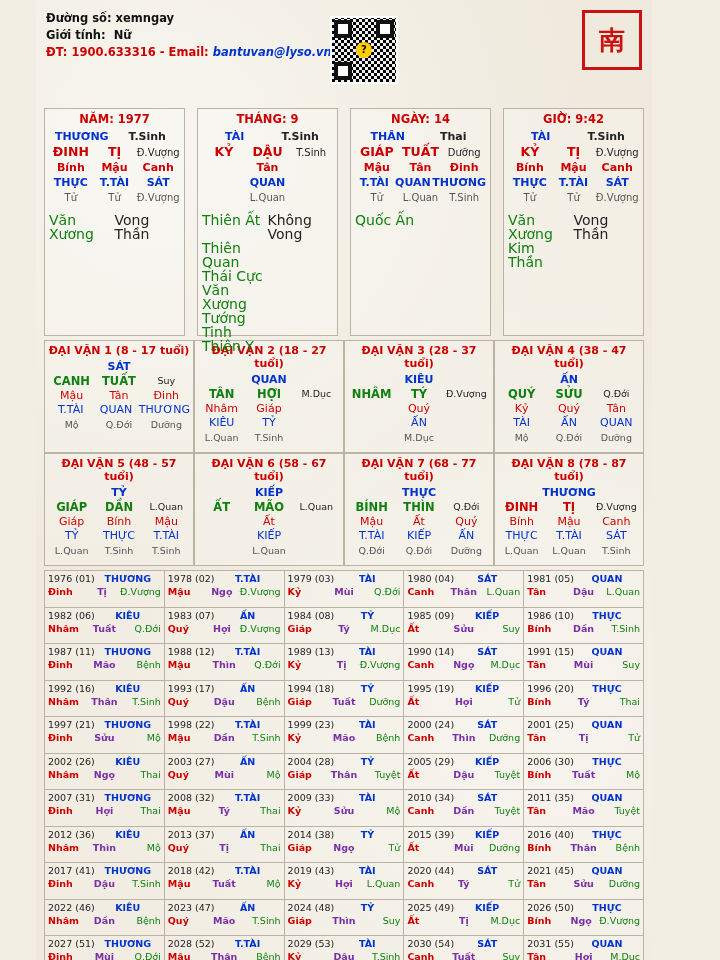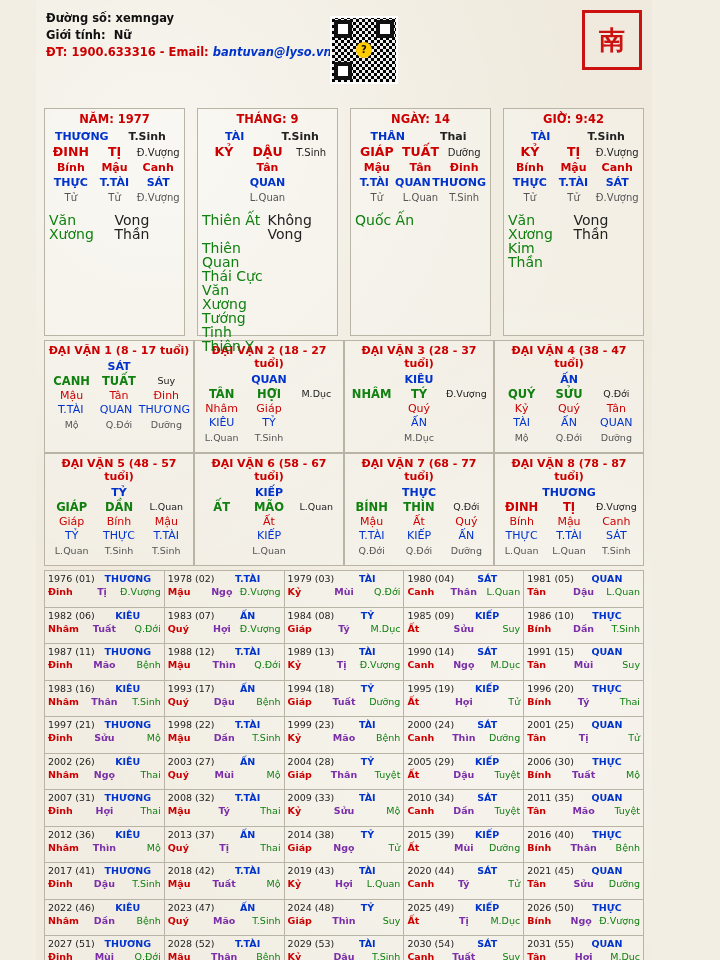--- a/index.html
+++ b/index.html
@@ -712,21 +712,21 @@
           <span class="ystar">QUAN</span>
         </div>
         <div class="yr-bot">
           <span class="s1">Tân</span>
           <span class="s2">Mùi</span>
           <span class="s3">Suy</span>
         </div>
       </div>
       <div class="yr">
         <div class="yr-top">
-          <span class="ylabel">1983 (16)</span>
+          <span class="ylabel">1992 (16)</span>
           <span class="ystar">KIÊU</span>
         </div>
         <div class="yr-bot">
           <span class="s1">Nhâm</span>
           <span class="s2">Thân</span>
           <span class="s3">T.Sinh</span>
         </div>
       </div>
       <div class="yr">
         <div class="yr-top">

